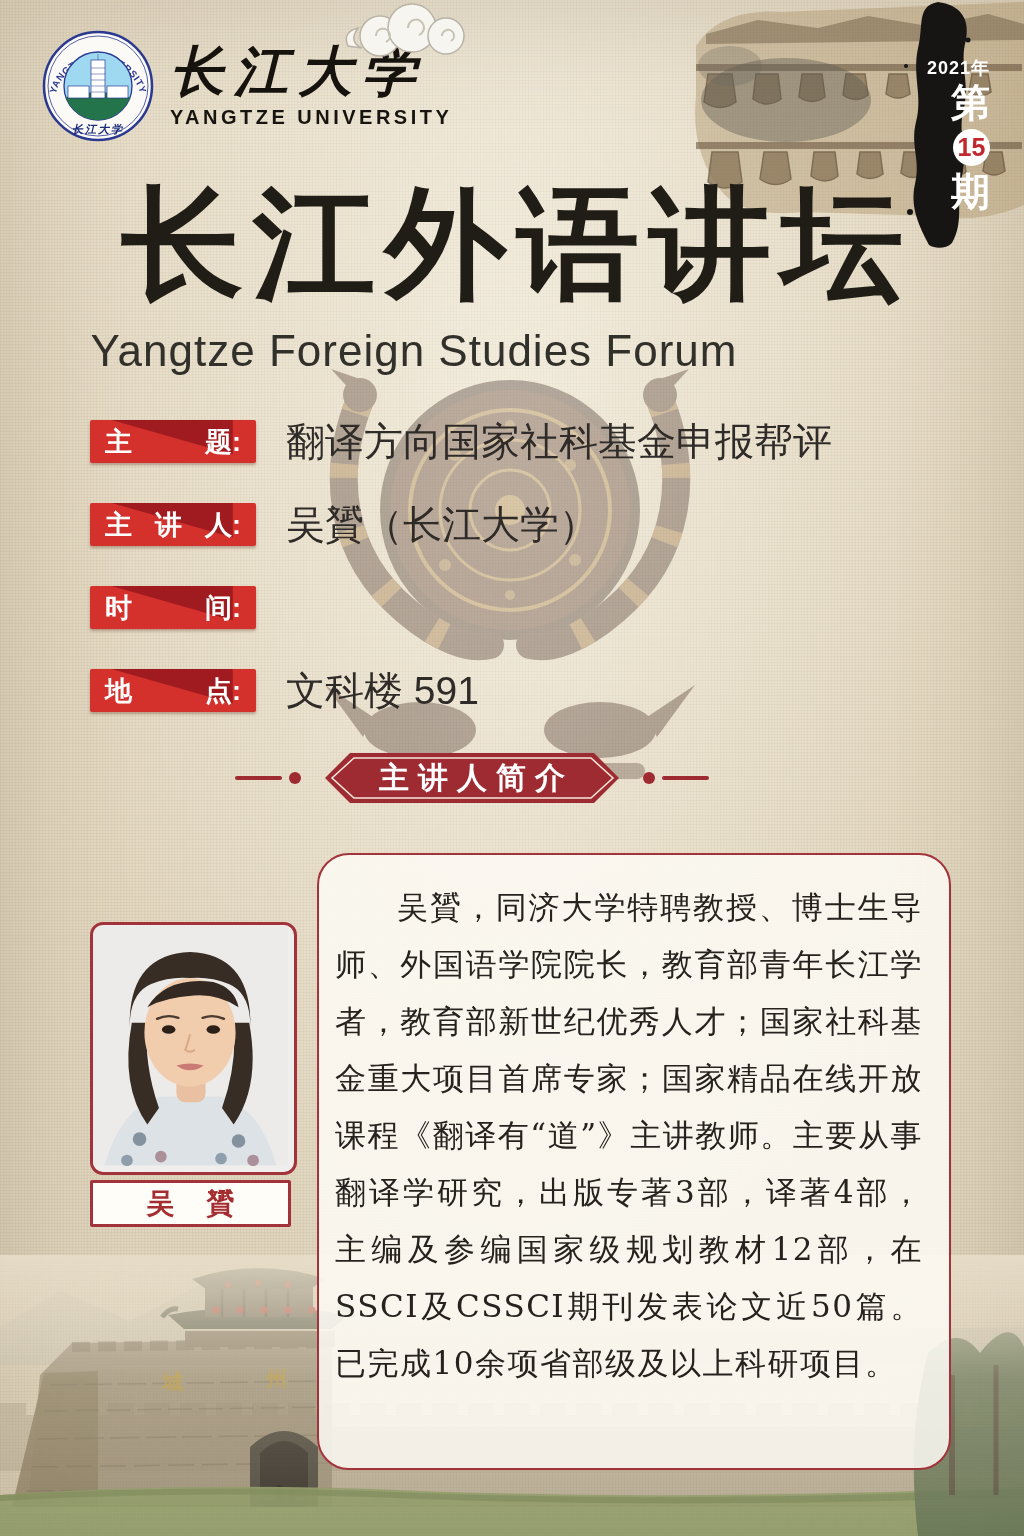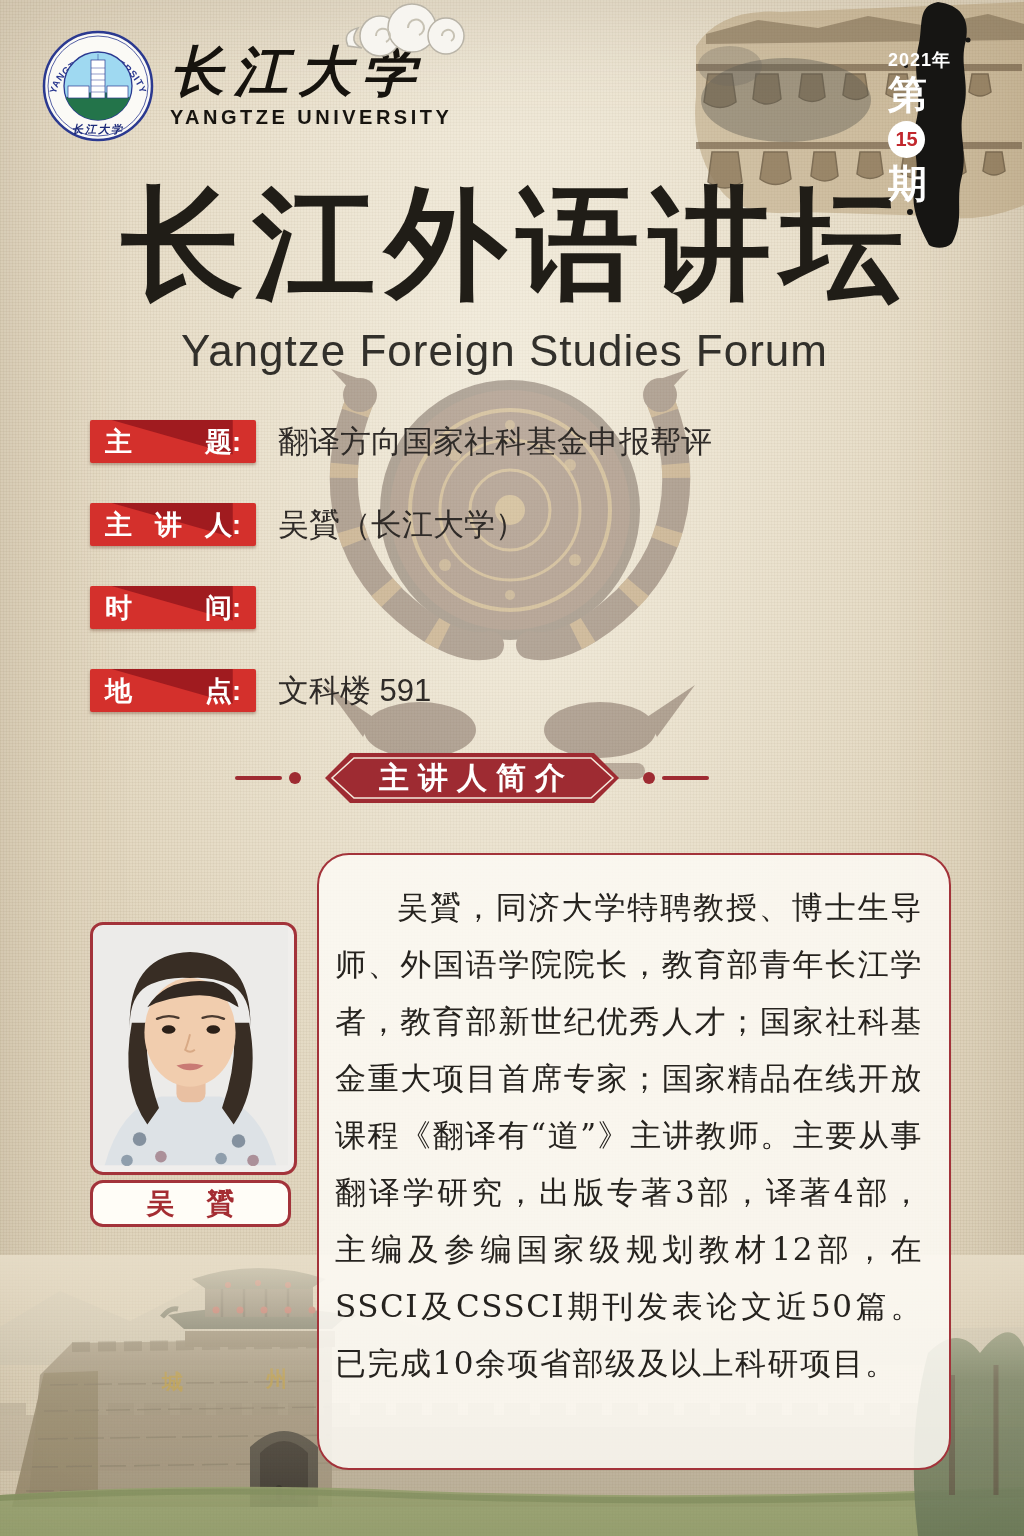--- a/index.html
+++ b/index.html
@@ -20,61 +20,61 @@
     font-size:54px;color:#16130e;letter-spacing:10px;line-height:62px;}
   .uni-en{font-size:20px;font-weight:bold;color:#17140f;letter-spacing:3.5px;margin-top:4px;}
   .cloud{left:328px;top:2px;width:160px;height:62px;}
 
   
   .bells{left:686px;top:0;width:338px;height:225px;opacity:.85;}
 
   
   .brush-wrap{left:888px;top:0;width:102px;height:250px;z-index:4;}
   .brush-stroke{position:absolute;left:0;top:0;width:102px;height:250px;}
-  .issue-col{position:absolute;left:0;top:8px;width:102px;display:flex;flex-direction:column;align-items:flex-start;color:#fff;}
+  .issue-col{position:absolute;left:0;top:16px;width:102px;display:flex;flex-direction:column;align-items:flex-end;color:#fff;}
   .issue-year{margin-top:40px;font-size:18px;font-weight:bold;letter-spacing:1px;}
   .issue-char{font-size:39px;font-weight:bold;line-height:46px;}
   .issue-circle{width:37px;height:37px;border-radius:50%;background:#fff;margin:3px 0;
     display:flex;align-items:center;justify-content:center;}
-  .issue-circle span{color:#c1272d;font-size:20px;font-weight:bold;}
+  .issue-circle span{color:#c1272d;font-size:25px;font-weight:bold;}
 
   
   .title-cn{position:absolute;left:0;top:178px;width:1024px;margin:0;text-align:center;
     font-family:"DejaVu Serif",serif;font-weight:900;font-size:122px;line-height:130px;
     color:#201d17;letter-spacing:10px;text-indent:10px;z-index:2;}
-  .title-en{position:absolute;left:0;top:326px;width:828px;text-align:right;
+  .title-en{position:absolute;left:0;top:326px;width:828px;text-align:center;
     font-size:44px;color:#32302b;letter-spacing:1px;z-index:2;}
 
   
   .drum{left:255px;top:345px;width:510px;height:470px;opacity:.3;}
 
   
   .info-row{position:absolute;left:90px;height:43px;display:flex;align-items:center;z-index:2;}
   .ribbon{position:relative;width:166px;height:43px;background:#d4302c;border-radius:2px;
     overflow:hidden;display:flex;align-items:center;justify-content:space-between;
     padding:0 15px;box-sizing:border-box;box-shadow:0 2px 3px rgba(90,40,20,.35);}
   .ribbon::before{content:"";position:absolute;inset:0;background:#a01b1f;
     clip-path:polygon(13% 0, 86% 0, 86% 80%);}
   .ribbon span{position:relative;z-index:1;color:#fff;font-size:27px;font-weight:bold;}
-  .info-value{margin-left:22px;font-size:31px;color:#2f2b28;white-space:nowrap;text-align:right;}
+  .info-value{margin-left:30px;font-size:39px;color:#2f2b28;white-space:nowrap;text-align:right;}
 
   
   .section-head{position:absolute;left:0;top:752px;width:944px;height:52px;
     display:flex;align-items:center;justify-content:center;z-index:2;}
   .deco-line{width:47px;height:3.5px;background:#9e2b32;border-radius:2px;}
   .deco-dot{width:12px;height:12px;border-radius:50%;background:#9e2b32;margin:0 7px;}
   .badge{position:relative;width:296px;height:52px;margin:0 16px;}
   .badge-text{position:absolute;inset:0;display:flex;align-items:center;justify-content:center;
     color:#fff;font-size:30px;font-weight:bold;letter-spacing:9px;text-indent:9px;}
 
   
   .photo-frame{left:90px;top:922px;width:201px;height:247px;border:3px solid #a3333a;
     border-radius:13px;overflow:hidden;background:#f0eeec;z-index:3;}
   .photo-caption{left:90px;top:1180px;width:201px;height:47px;border:3px solid #a3333a;
-    border-radius:13px;background:#fffdf7;display:flex;align-items:center;justify-content:center;
+    border-radius:2px;background:#fffdf7;display:flex;align-items:center;justify-content:center;
     color:#a42d32;font-size:28px;font-weight:bold;letter-spacing:12px;text-indent:12px;
     box-sizing:border-box;z-index:3;}
   .bio-box{left:317px;top:853px;width:634px;height:617px;border:2.5px solid #a3333a;
     border-radius:32px;background:rgba(253,250,244,.86);box-sizing:border-box;
     padding:24px 26px 0 16px;z-index:3;}
   .bio-box p{margin:0;font-family:"DejaVu Serif",serif;font-size:31px;line-height:57px;
     color:#26231f;text-align:justify;text-indent:2em;letter-spacing:1.5px;}
 
   
   .scene{left:0;top:1255px;width:1024px;height:281px;z-index:1;}

